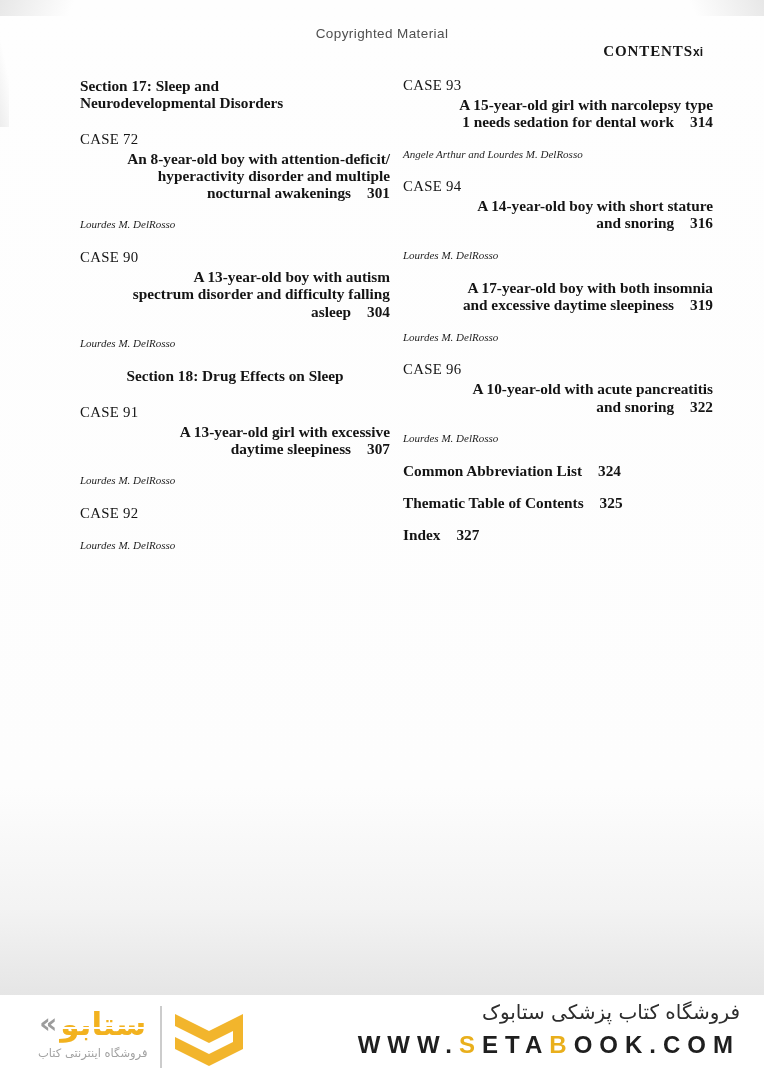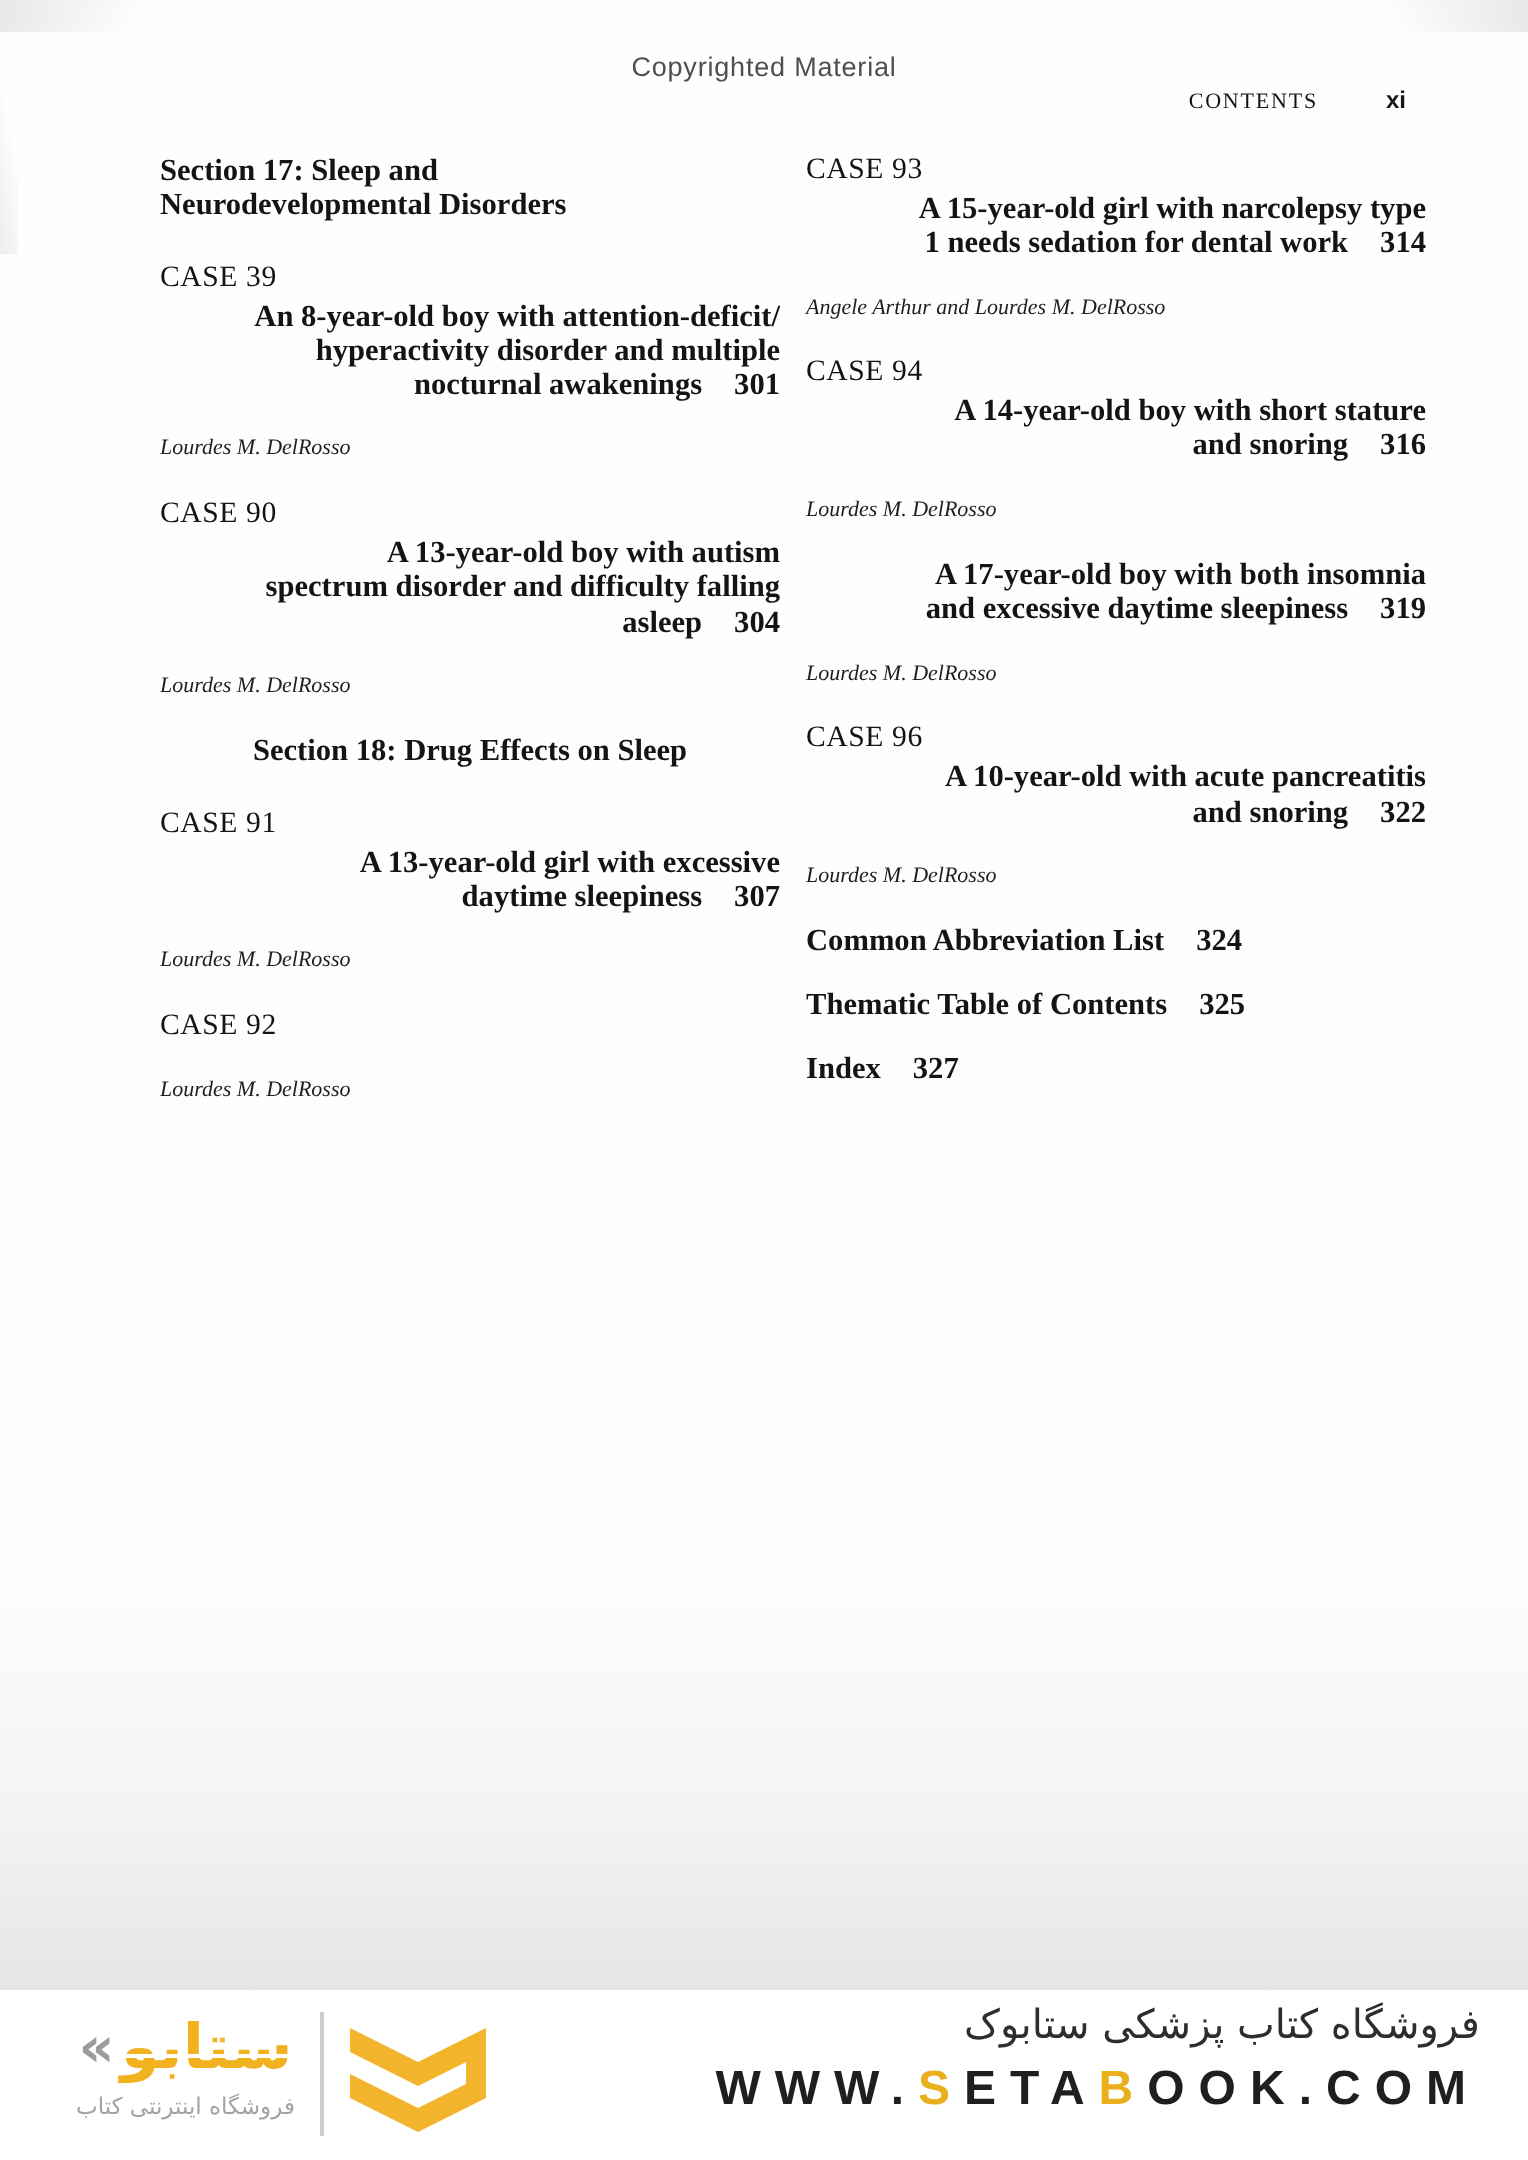--- a/index.html
+++ b/index.html
@@ -12,22 +12,22 @@
   .corner-tl{position:absolute;top:0;left:0;width:130px;height:16px;
         background:linear-gradient(112deg,#e7e7e7 0%,rgba(255,255,255,0) 55%);}
   .corner-tr{position:absolute;top:0;right:0;width:130px;height:16px;
         background:linear-gradient(248deg,#e7e7e7 0%,rgba(255,255,255,0) 55%);}
   .edge-l{position:absolute;top:42px;left:0;width:9px;height:85px;
         background:linear-gradient(78deg,#ededed,rgba(255,255,255,0) 72%);}
   
   .copyright{position:absolute;top:26px;left:0;width:100%;text-align:center;
         font-family:"Liberation Sans",sans-serif;font-size:13.5px;color:#4f4f4f;letter-spacing:.4px;}
   .contents-row{position:absolute;top:43px;right:61px;display:flex;align-items:baseline;}
-  .contents-title{font-weight:400;font-size:11px;letter-spacing:.9px;color:#161616;}
-  .folio{font-family:"Liberation Sans",sans-serif;font-weight:700;font-size:12px;color:#161616;margin-left:34px;}
+  .contents-title{font-weight:700;font-size:15px;letter-spacing:.9px;color:#161616;}
+  .folio{font-family:"Liberation Sans",sans-serif;font-weight:700;font-size:12px;color:#161616;}
   
   .toc{position:absolute;top:77px;left:80px;display:grid;grid-template-columns:310px 310px;
        column-gap:13px;color:#141414;}
   .sec{font-weight:700;font-size:15.3px;line-height:17.3px;margin-bottom:19px;}
   .col .sec:not(:first-child){margin-top:6px;text-align:center;}
   .case{margin-bottom:16px;}
   .case-label{font-size:14.8px;line-height:17px;margin-bottom:2px;letter-spacing:.3px;}
   .case-title{font-weight:700;font-size:15.3px;line-height:17.3px;text-align:right;}
   .case-authors{font-style:italic;font-size:11px;line-height:15.5px;margin-top:16px;color:#1e1e1e;}
   .pg{margin-left:16px;}
@@ -65,21 +65,21 @@
 
     <div class="contents-row">
       <span class="contents-title">CONTENTS</span>
       <span class="folio">xi</span>
     </div>
 
     <div class="toc">
       <div class="col" id="col-left">
           <div class="sec">Section 17: Sleep and<br>Neurodevelopmental Disorders</div>
           <div class="case">
-            <div class="case-label">CASE 39</div>
+            <div class="case-label">CASE 72</div>
             <div class="case-title">An 8-year-old boy with attention-deficit/<br>hyperactivity disorder and multiple<br>nocturnal awakenings<span class="pg">301</span></div>
             <div class="case-authors">Lourdes M. DelRosso</div>
           </div>
           <div class="case">
             <div class="case-label">CASE 90</div>
             <div class="case-title">A 13-year-old boy with autism<br>spectrum disorder and difficulty falling<br>asleep<span class="pg">304</span></div>
             <div class="case-authors">Lourdes M. DelRosso</div>
           </div>
           <div class="sec">Section 18: Drug Effects on Sleep</div>
           <div class="case">

